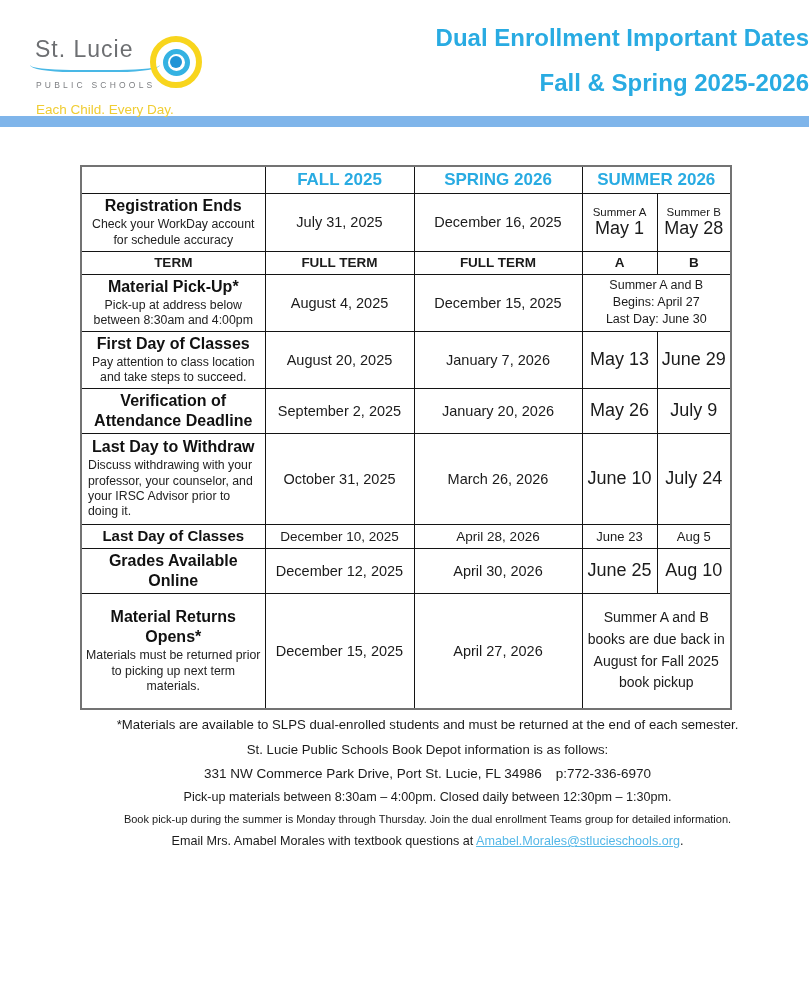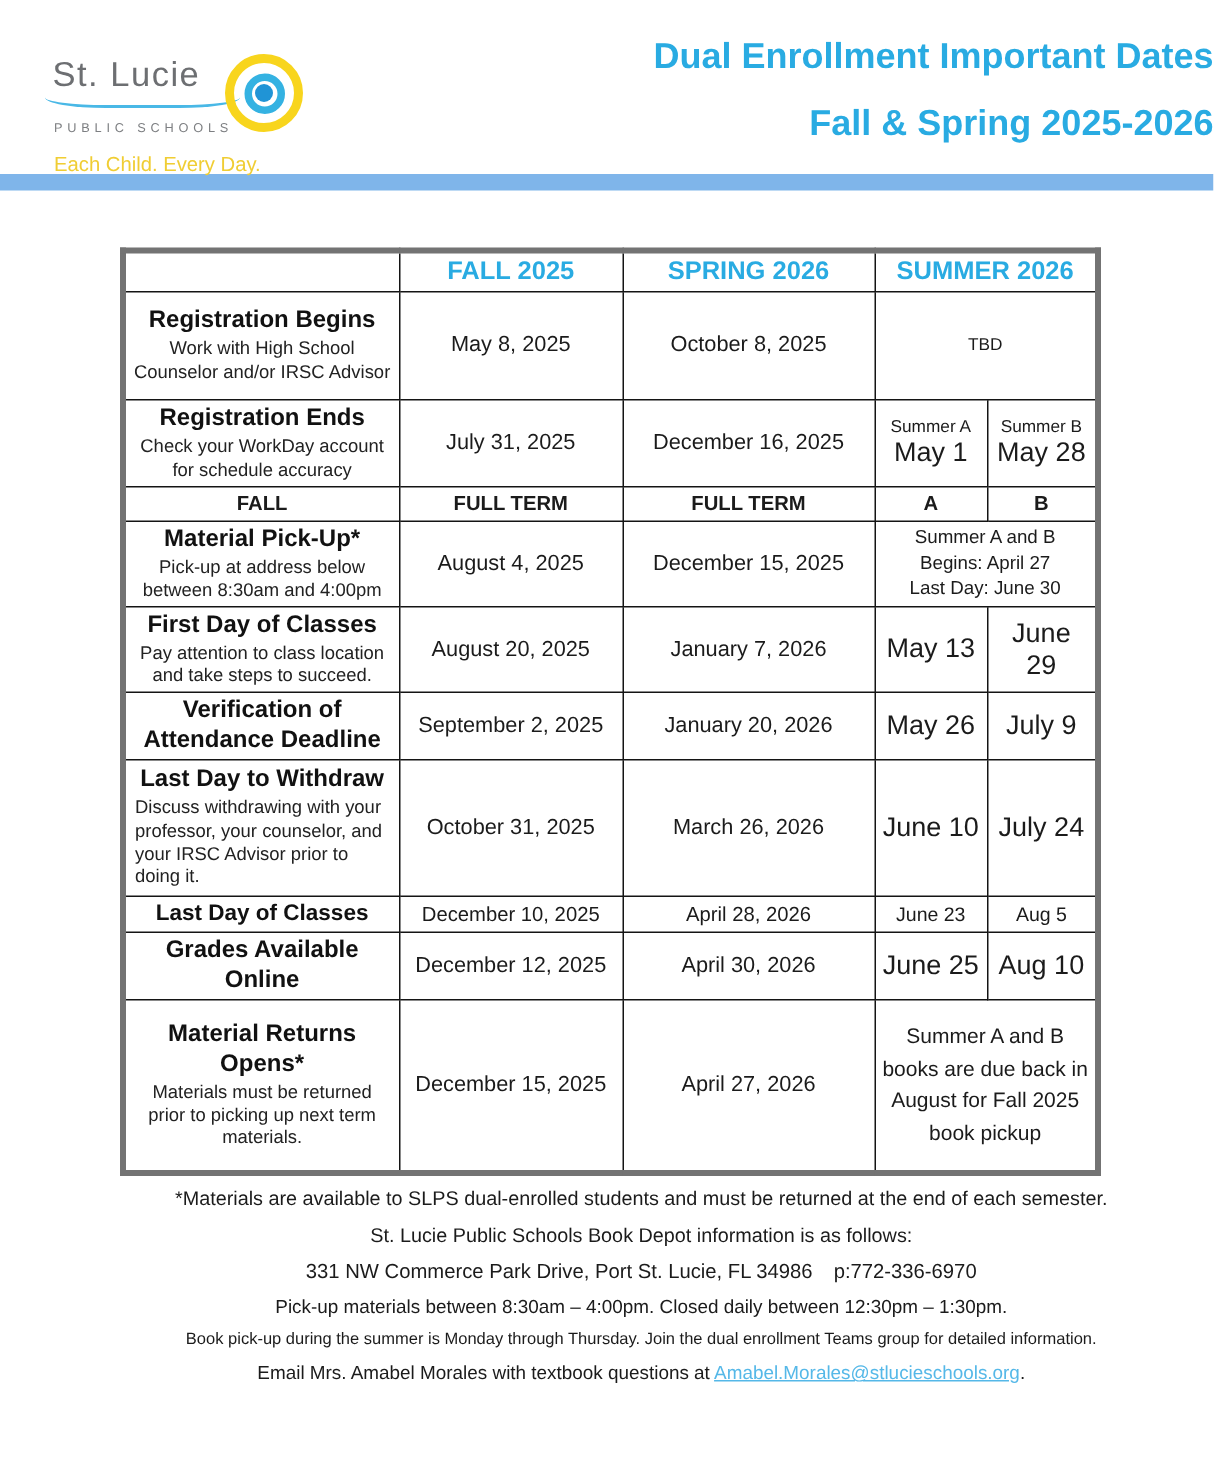--- a/index.html
+++ b/index.html
@@ -46,21 +46,21 @@
   .title-line1 { font-size: 24px; font-weight: bold; color: #29abe2; }
   .title-line2 { font-size: 24px; font-weight: bold; color: #29abe2; margin-top: 17px; }
   .header-bar { margin-top: 19px; width: 809px; height: 11px; background: #7fb5ea; }
 
   
   .dates-table {
     margin: 38px 0 0 80px;
     border-collapse: collapse;
     table-layout: fixed;
     width: 650px;
-    border: 4px solid #737373;
+    border: 2px solid #737373;
     padding-left: 10px;
   }
   .dates-table td, .dates-table th {
     border: 1.5px solid #141414;
     vertical-align: middle;
     text-align: center;
     padding: 2px 4px;
     overflow: hidden;
   }
   .chead { font-size: 17px; font-weight: bold; color: #29abe2; }
@@ -122,49 +122,40 @@
   </colgroup>
 
   <tbody>
       <tr style="height:27px">
     <td></td>
     <td class="chead">FALL 2025</td>
     <td class="chead">SPRING 2026</td>
     <td class="chead" colspan="2">SUMMER 2026</td>
   </tr>
 
-  <tr style="height:72px">
-    <td>
-      <div class="rtitle">Registration Begins</div>
-      <div class="rsub">Work with High School Counselor and/or IRSC Advisor</div>
-    </td>
-    <td class="date">May 8, 2025</td>
-    <td class="date">October 8, 2025</td>
-    <td class="tbd" colspan="2">TBD</td>
-  </tr>
 
   <tr style="height:58px">
     <td>
       <div class="rtitle">Registration Ends</div>
       <div class="rsub">Check your WorkDay account for schedule accuracy</div>
     </td>
     <td class="date">July 31, 2025</td>
     <td class="date">December 16, 2025</td>
     <td>
       <div class="slabel">Summer A</div>
       <div class="sdate">May 1</div>
     </td>
     <td>
       <div class="slabel">Summer B</div>
       <div class="sdate">May 28</div>
     </td>
   </tr>
 
   <tr style="height:23px" class="term-row">
-    <td>FALL</td>
+    <td>TERM</td>
     <td>FULL TERM</td>
     <td>FULL TERM</td>
     <td>A</td>
     <td>B</td>
   </tr>
 
   <tr style="height:57px">
     <td>
       <div class="rtitle">Material Pick-Up*</div>
       <div class="rsub">Pick-up at address below between 8:30am and 4:00pm</div>

